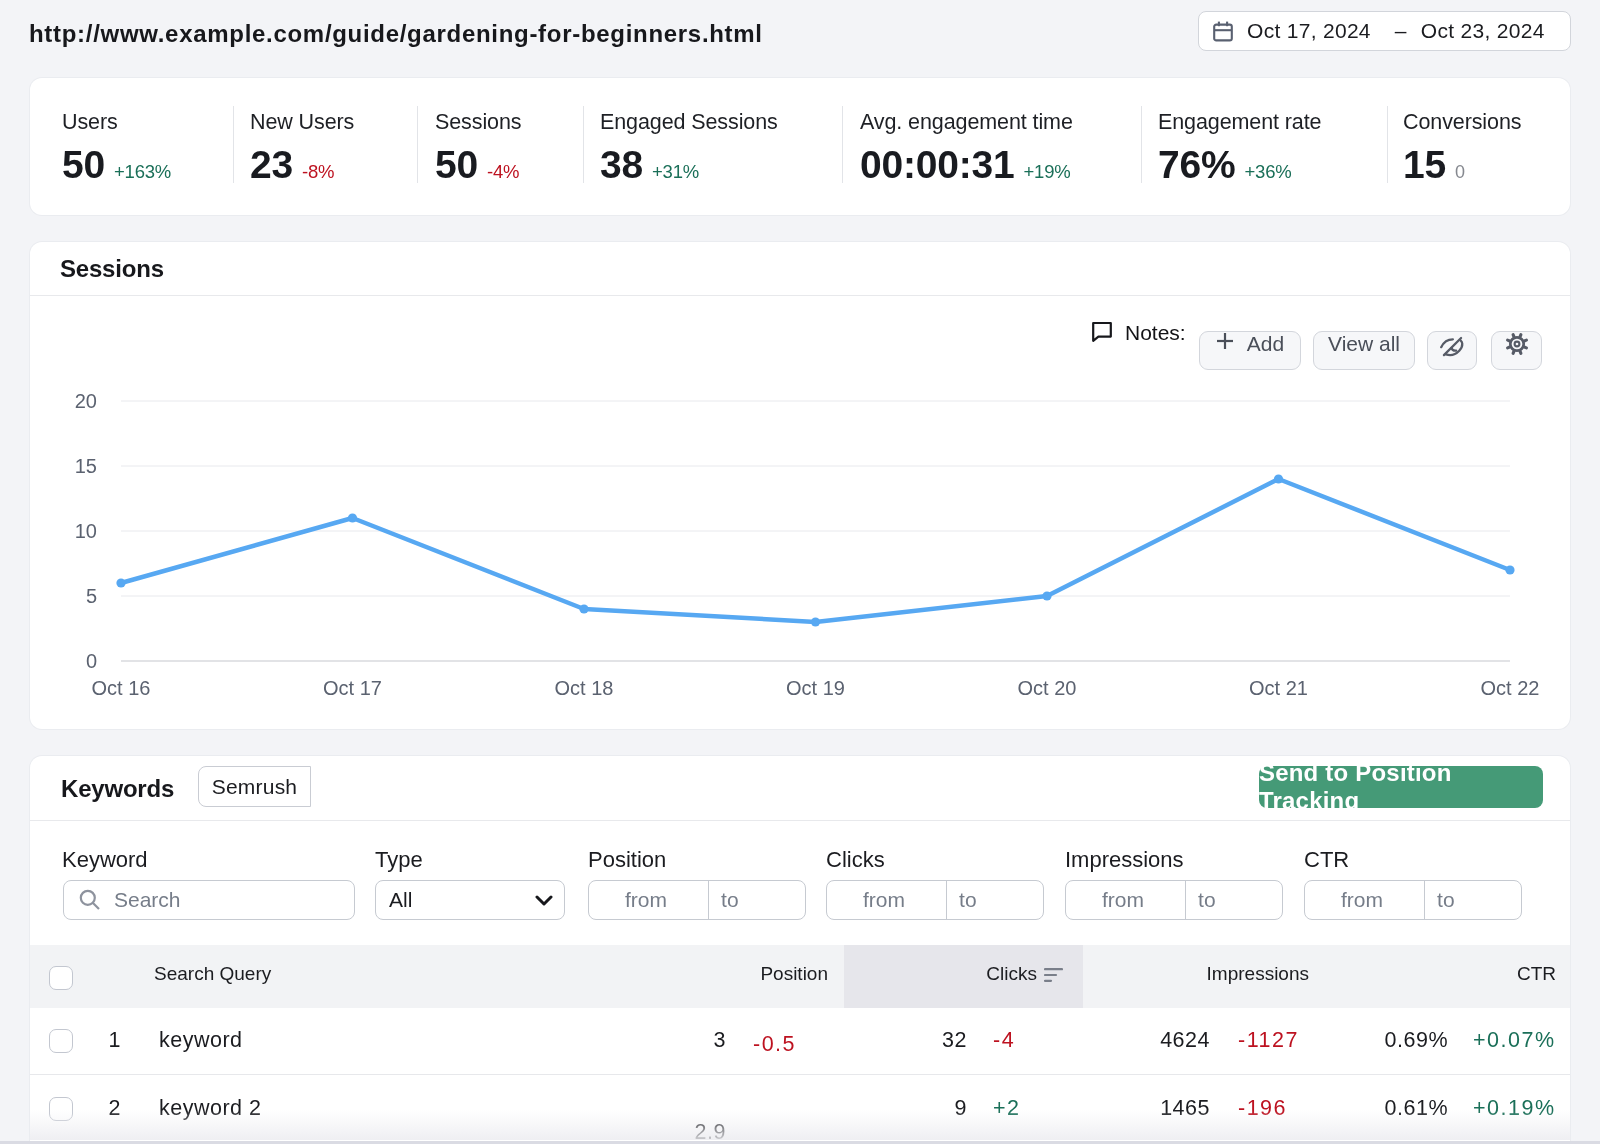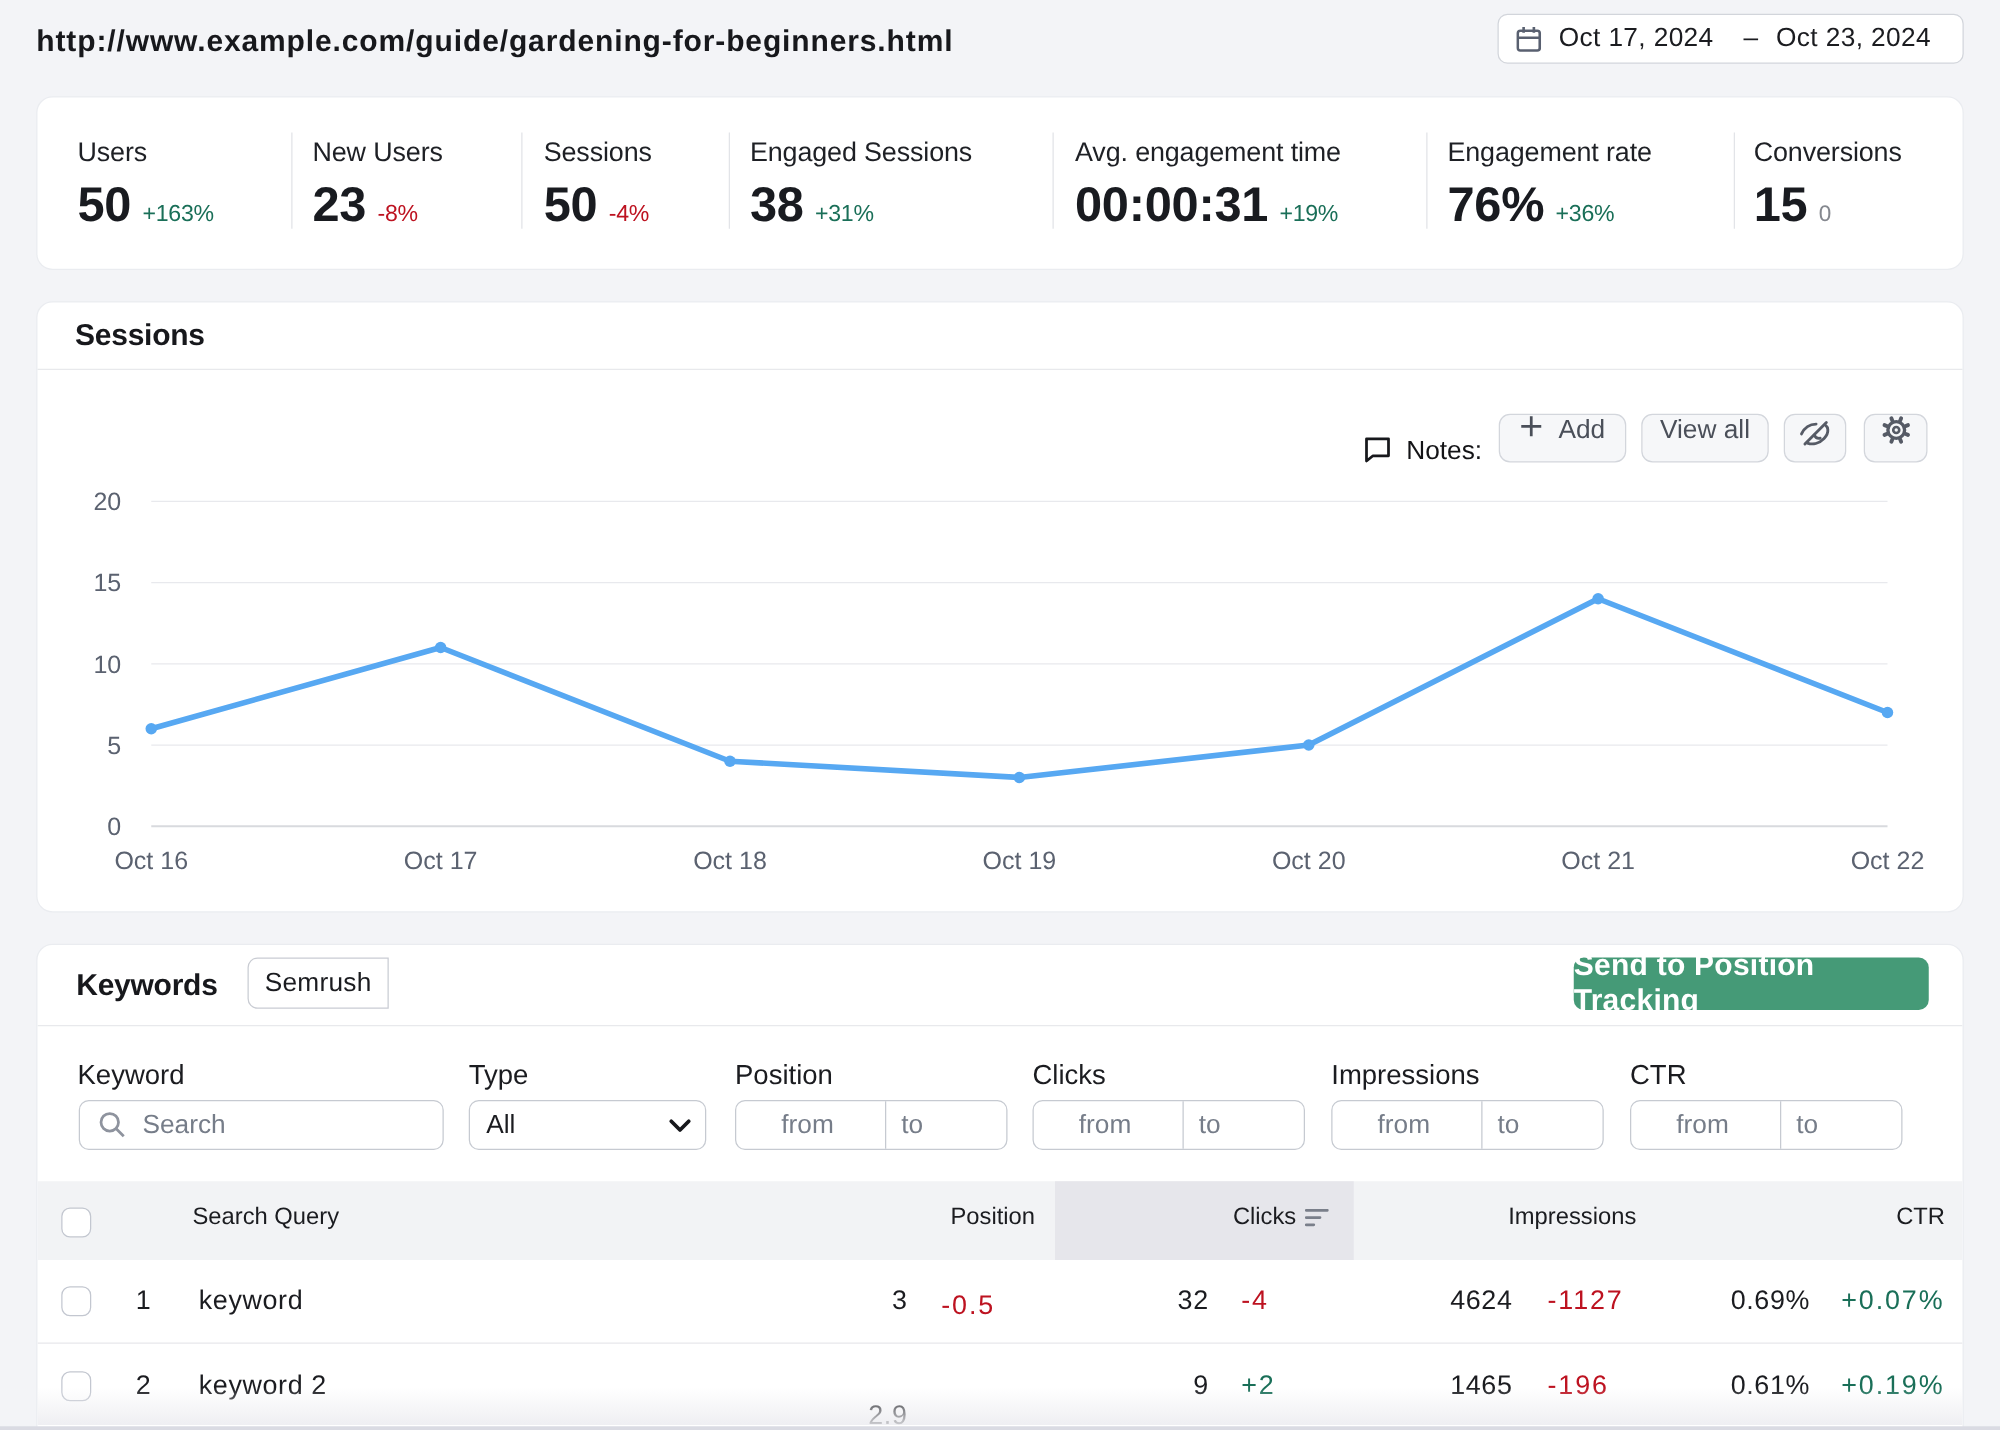--- a/index.html
+++ b/index.html
@@ -21,21 +21,21 @@
 .mcell { position:absolute; top:32px; }
 .mlabel { font-size:21.5px; line-height:21.5px; color:#1e2025; letter-spacing:-0.1px; margin-top:1.5px; }
 .mval { display:flex; align-items:baseline; margin-top:12px; }
 .mval b { font-size:39px; line-height:39px; font-weight:bold; color:#191b20; letter-spacing:-0.2px; }
 .mval span { font-size:18.5px; margin-left:9px; letter-spacing:-0.2px; }
 .msep { position:absolute; top:28px; width:1px; height:77px; background:#e2e4e8; }
 
 
 #sessions { left:30px; top:242px; width:1540px; height:487px; }
 #sessions h2 { font-size:24px; font-weight:bold; padding:13px 0 0 30px; height:54px; border-bottom:1px solid #e8e9ec; color:#17181c; letter-spacing:-0.2px; }
-.notesbar { position:absolute; top:99px; height:39px; display:flex; align-items:center; }
+.notesbar { position:absolute; top:71px; height:39px; display:flex; align-items:center; }
 .nbtn { position:absolute; top:89px; height:39px; background:#f6f7f9; border:1px solid #d3d6dc; border-radius:9px; display:flex; justify-content:center; font-size:21px; color:#4a4f59; }
 
 
 #keywords { left:30px; top:756px; width:1540px; height:388px; border-radius:12px 12px 0 0; overflow:hidden; }
 #kw-title { position:absolute; left:31px; top:19px; font-size:24px; font-weight:bold; color:#17181c; letter-spacing:-0.2px; }
 .seg { position:absolute; top:10px; height:41px; display:flex; font-size:21px; letter-spacing:0.2px; }
 .seg .s1 { width:113px; background:#fff; border:1px solid #c9ccd3; border-radius:8px 0 0 8px; display:flex; align-items:center; justify-content:center; }
 .seg .s2 { width:258px; background:#edf4fe; border:1.5px solid #3a70d8; border-radius:8px; display:flex; align-items:center; justify-content:center; margin-left:-1px; }
 #sendbtn { position:absolute; left:1229px; top:10px; width:284px; height:42px; background:#459a77; border-radius:8px; color:#fff; font-size:24px; font-weight:bold; display:flex; align-items:center; justify-content:center; letter-spacing:0.2px; }
 #kw-divider { position:absolute; left:0; top:64px; width:1540px; height:1px; background:#e8e9ec; }

